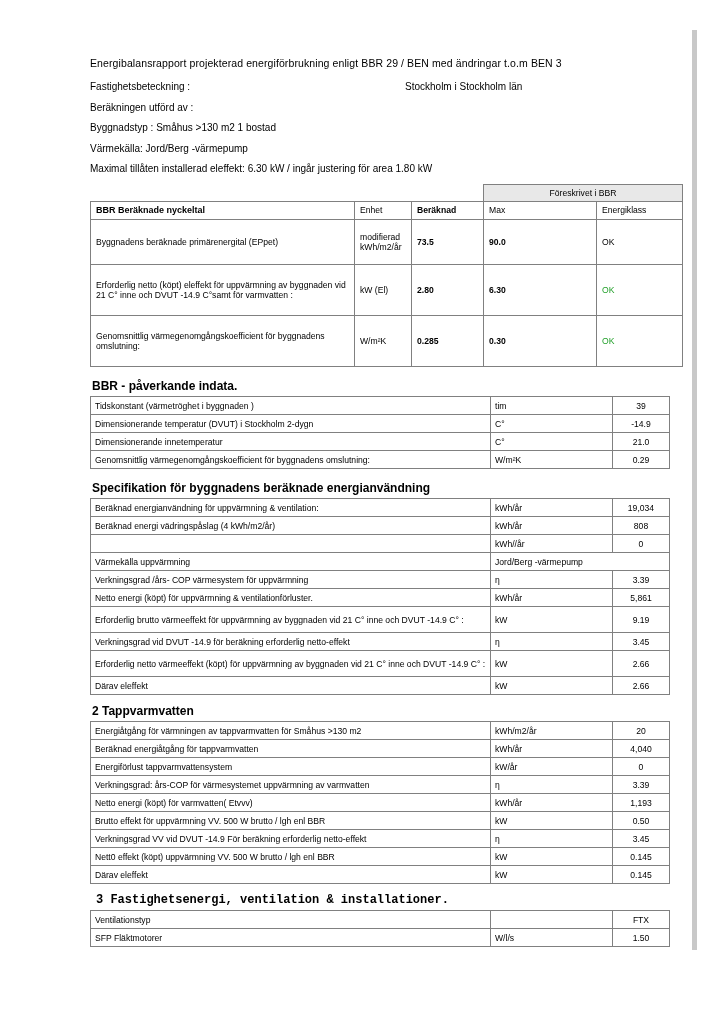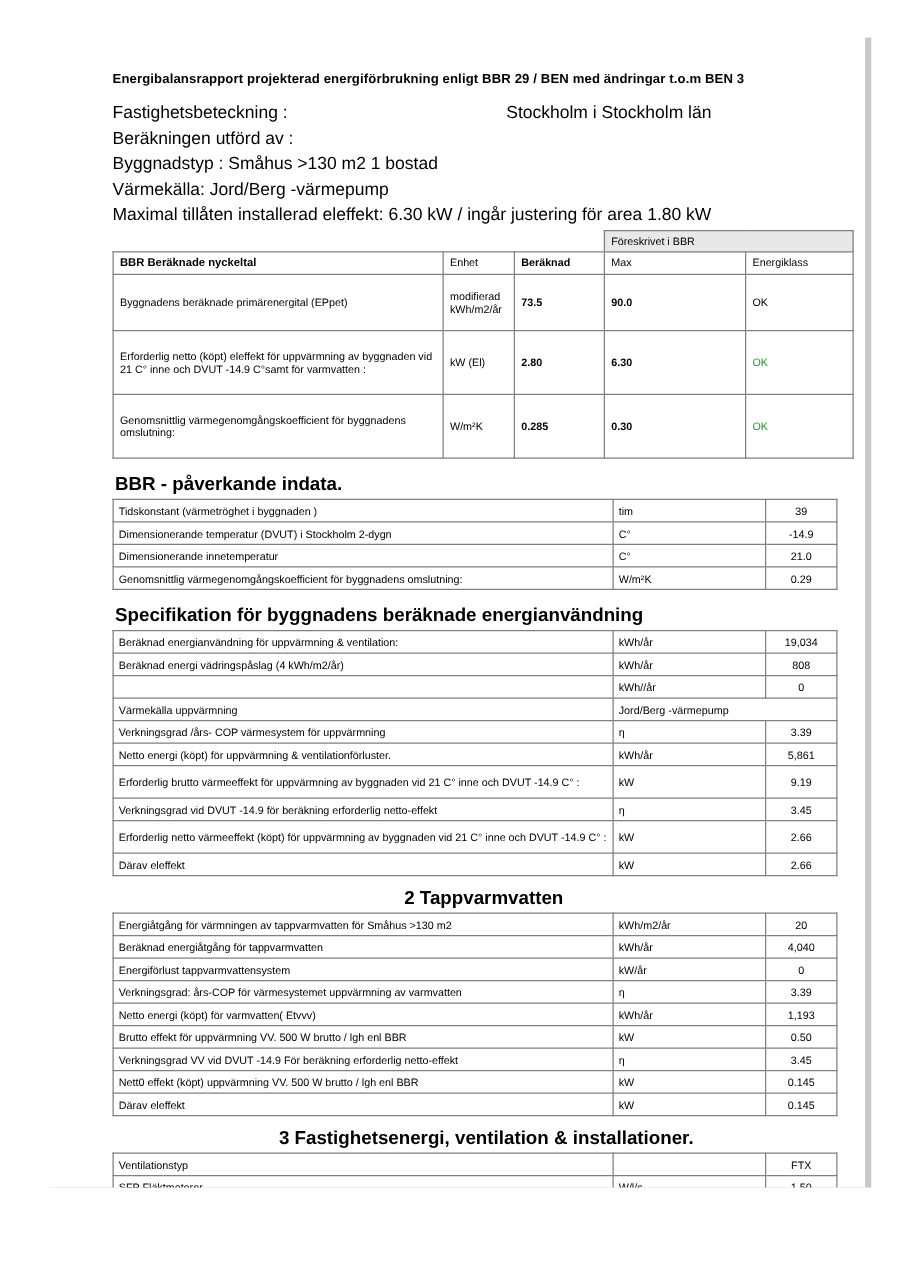--- a/index.html
+++ b/index.html
@@ -28,27 +28,27 @@
   }
   #content {
     position: absolute;
     left: 53px; top: 32px;
     width: 592px;
   }
 
   
   .doc-title {
     font-size: 10.5px;
-    font-weight: bold;
+    font-weight: normal;
     color: #000;
     letter-spacing: 0.1px;
     margin-bottom: 12px;
   }
   .meta-line {
-    font-size: 14px;
+    font-size: 10px;
     color: #000;
     margin-bottom: 9.5px;
     position: relative;
     height: 11px;
     white-space: nowrap;
   }
   .meta-line .meta-value {
     position: absolute;
     left: 315px;
     top: 0;
@@ -73,39 +73,40 @@
   .ok-green { color: #22a02a; font-weight: normal; }
 
   
   #keytable {
     width: 592px;
     margin-top: 8px;
   }
   #keytable td { padding: 3px 5px; }
   #keytable .grouphead {
     background: #e8e8e8;
+    text-align: center;
     font-weight: normal;
     font-size: 8.6px;
     border-bottom: 1px solid #808080;
   }
   #keytable .blank { border: none; }
   #keytable .hdr { font-size: 8.6px; }
   #keytable .hdr-strong { font-weight: bold; font-size: 9px; }
   #keytable .tallrow td { height: 38px; }
   #keytable .tallrow2 td { height: 44px; }
 
   
   .sec-head {
-    font-size: 15px;
+    font-size: 12px;
     font-weight: bold;
     margin: 12px 0 3px 2px;
   }
-  .sec-head.tight { margin-top: 9px; text-align: center; }
+  .sec-head.tight { margin-top: 9px; }
   .sec-head.sub { margin: 1px 0 3px 2px; }
-  .sec-head.indent { margin-left: 6px; }
+  .sec-head.indent { margin-left: 6px; font-family: Liberation Mono, monospace; }
 
   
   .dtable { width: 552px; }
   .dtable td { height: 13px; }
   .dtable .c-label { width: 391px; margin-top: 24px; }
   .dtable .c-unit  { width: 113px; }
   .dtable .c-val   { width: 48px; text-align: center; margin-left: 36px; }
   .dtable .two-line { height: 26px; }
   .dtable .c-splitlabel { width: 268px; }
   .dtable .c-splitvalue { width: 284px; }

